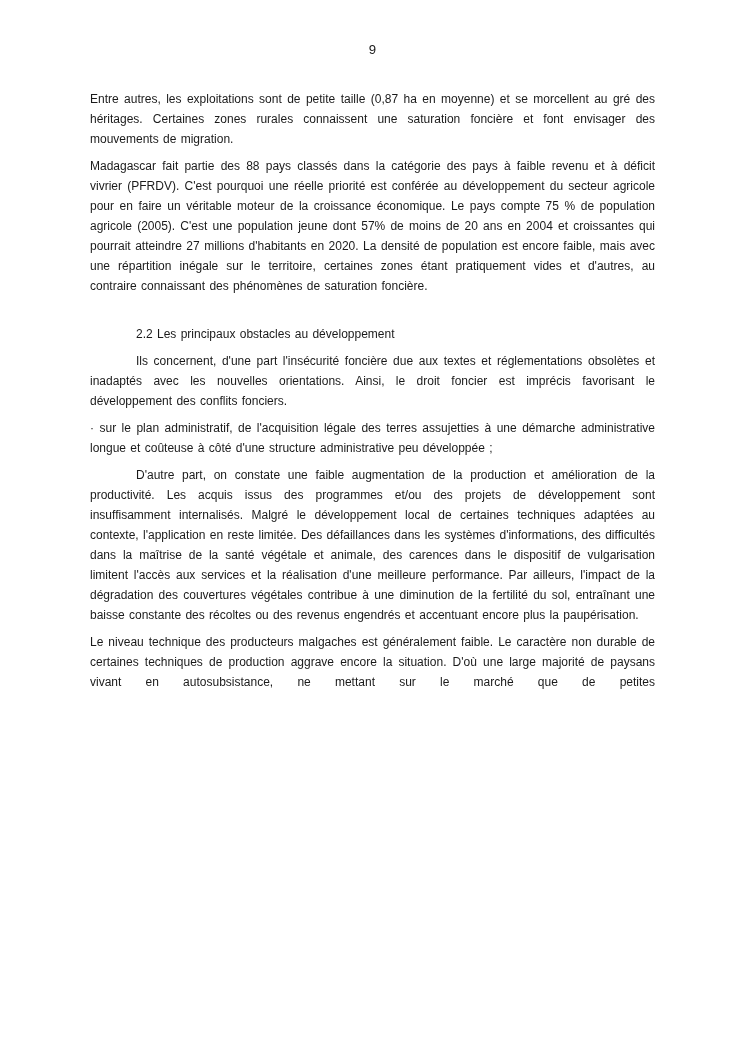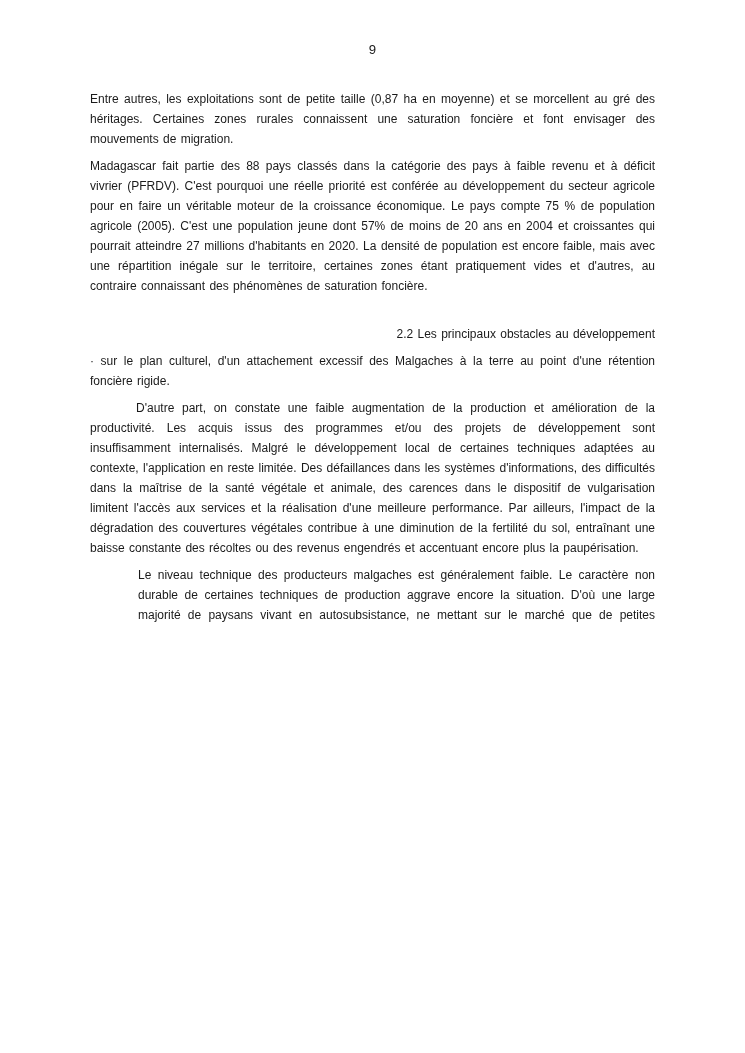--- a/index.html
+++ b/index.html
@@ -30,48 +30,48 @@
     font-size: 12px;
     line-height: 20px;
     text-align: justify;
     margin: 0 0 7px 0;
     word-spacing: 1px;
   }
   .doc-body p.indent {
     text-indent: 46px;
   }
   .doc-body p.heading {
-    text-align: right;
+    text-align: left;
     text-indent: 46px;
     margin: 28px 0 7px 0;
   }
   .doc-body p.fill-last {
     text-align-last: justify;
-    margin-left: 48px;
   }
 </style>
 </head>
 <body>
 
 <div class="page">
 
   <p class="page-number">9</p>
 
   <div class="doc-body">
 
     <p>Entre autres, les exploitations sont de petite taille (0,87 ha en moyenne) et se morcellent au gré des héritages. Certaines zones rurales connaissent une saturation foncière et font envisager des mouvements de migration.</p>
 
     <p>Madagascar fait partie des 88 pays classés dans la catégorie des pays à faible revenu et à déficit vivrier (PFRDV). C'est pourquoi une réelle priorité est conférée au développement du secteur agricole pour en faire un véritable moteur de la croissance économique. Le pays compte 75 % de population agricole (2005). C'est une population jeune dont 57% de moins de 20 ans en 2004 et croissantes qui pourrait atteindre 27 millions d'habitants en 2020. La densité de population est encore faible, mais avec une répartition inégale sur le territoire, certaines zones étant pratiquement vides et d'autres, au contraire connaissant des phénomènes de saturation foncière.</p>
 
     <p class="heading">2.2  Les principaux obstacles au développement</p>
 
+    <p class="indent">Ils concernent, d'une part l'insécurité foncière due aux textes et réglementations obsolètes et inadaptés avec les nouvelles orientations. Ainsi, le droit foncier est imprécis favorisant le développement des conflits fonciers.</p>
 
 
 
+    <p>· sur le plan administratif, de l'acquisition légale des terres assujetties à une démarche administrative longue et coûteuse à côté d'une structure administrative peu développée ;</p>
 
-    <p>· sur le plan culturel, d'un attachement excessif des Malgaches à la terre au point d'une rétention foncière rigide.</p>
 
     <p class="indent">D'autre part, on constate une faible augmentation de la production et amélioration de la productivité. Les acquis issus des programmes et/ou des projets de développement sont insuffisamment internalisés. Malgré le développement local de certaines techniques adaptées au contexte, l'application en reste limitée. Des défaillances dans les systèmes d'informations, des difficultés dans la maîtrise de la santé végétale et animale, des carences dans le dispositif de vulgarisation limitent l'accès aux services et la réalisation d'une meilleure performance. Par ailleurs, l'impact de la dégradation des couvertures végétales contribue à une diminution de la fertilité du sol, entraînant une baisse constante des récoltes ou des revenus engendrés et accentuant encore plus la paupérisation.</p>
 
     <p class="fill-last">Le niveau technique des producteurs malgaches est généralement faible. Le caractère non durable de certaines techniques de production aggrave encore la situation. D'où une large majorité de paysans vivant en autosubsistance, ne mettant sur le marché que de petites</p>
 
   </div>
 </div>
 
 </body></html>

